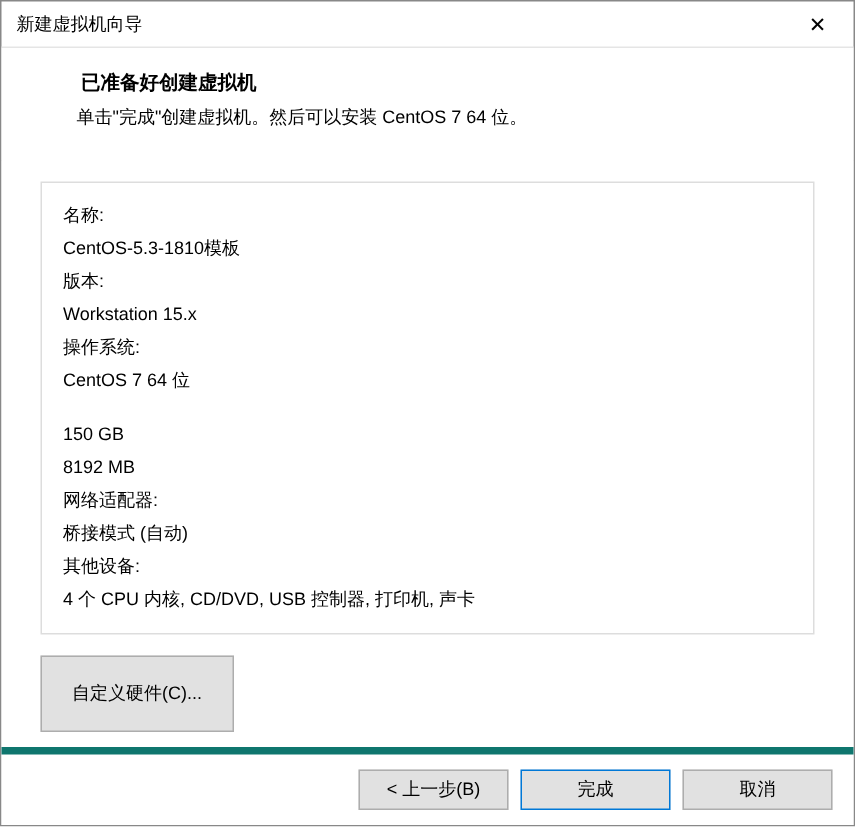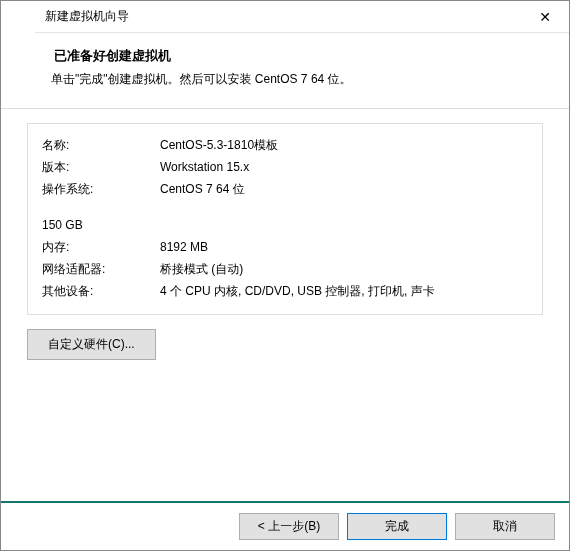--- a/index.html
+++ b/index.html
@@ -17,21 +17,20 @@
     display: flex;
     flex-direction: column;
     background: #fff;
   }
   .titlebar {
     height: 32px;
     display: flex;
     align-items: center;
     border-bottom: 1px solid #e5e5e5;
     padding: 0 2px 0 10px;
-    margin-left: 34px;
   }
   .titlebar .title {
     flex: 1;
     font-size: 12px;
   }
   .close-btn {
     width: 44px;
     height: 30px;
     display: flex;
     align-items: center;
@@ -72,44 +71,45 @@
   }
   .panel {
     border: 1px solid #ddd;
     background: #fff;
     padding: 10px 14px 12px 14px;
   }
   .row {
     display: flex;
     line-height: 22px;
     font-size: 12px;
+    flex-direction: column;
   }
   .row .label {
     width: 118px;
     flex-shrink: 0;
   }
   .row .value {
     flex: 1;
   }
   .gap {
     height: 14px;
   }
   .customize {
     margin-top: 14px;
   }
   .customize button {
     font-family: inherit;
     font-size: 12px;
     background: #e1e1e1;
     border: 1px solid #adadad;
-    padding: 6px 20px;
+    padding: 16px 20px;
     cursor: default;
   }
   .footer {
-    border-top: 2px solid #0f766e;
+    border-top: 5px solid #0f766e;
     padding: 10px 14px;
     display: flex;
     justify-content: flex-end;
     gap: 8px;
     background: #fff;
   }
   .footer .spacer {
     flex: 1;
   }
   .footer button {
@@ -162,21 +162,20 @@
         <div class="label">操作系统:</div>
         <div class="value">CentOS 7 64 位</div>
       </div>
 
       <div class="gap"></div>
 
       <div class="row">
         <div class="value">150 GB</div>
       </div>
       <div class="row">
-        <div class="label">内存:</div>
         <div class="value">8192 MB</div>
       </div>
       <div class="row">
         <div class="label">网络适配器:</div>
         <div class="value">桥接模式 (自动)</div>
       </div>
       <div class="row">
         <div class="label">其他设备:</div>
         <div class="value">4 个 CPU 内核, CD/DVD, USB 控制器, 打印机, 声卡</div>
       </div>

